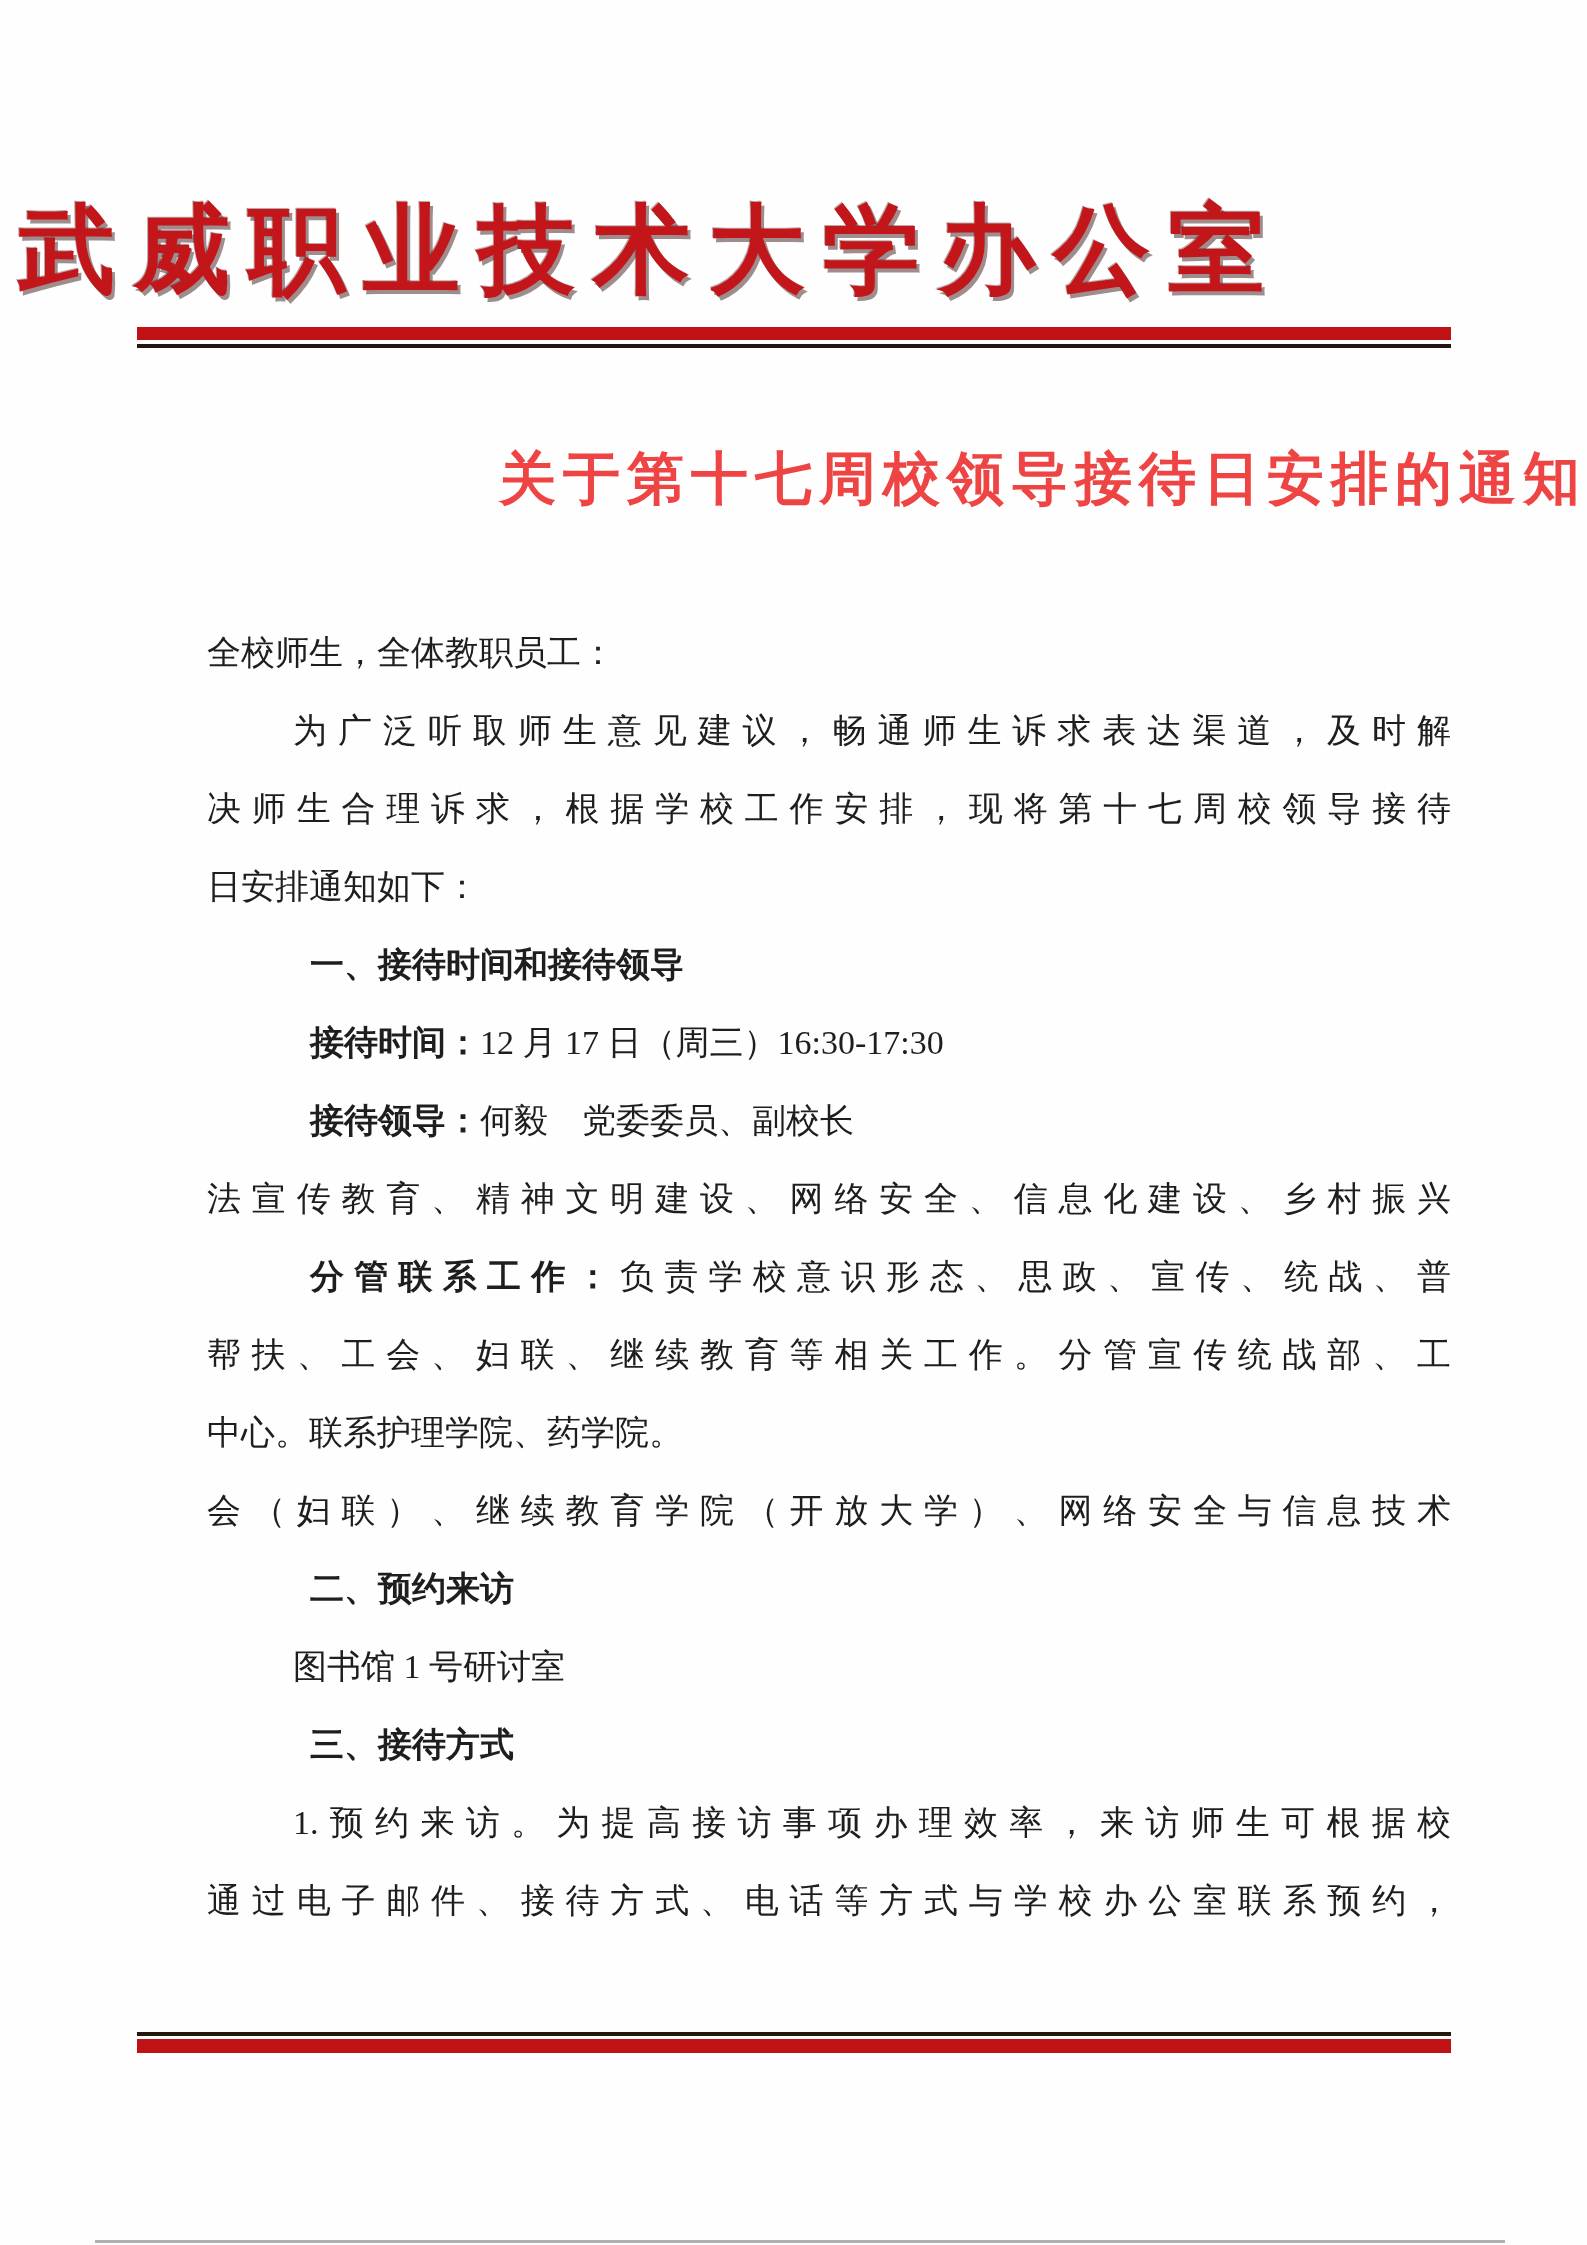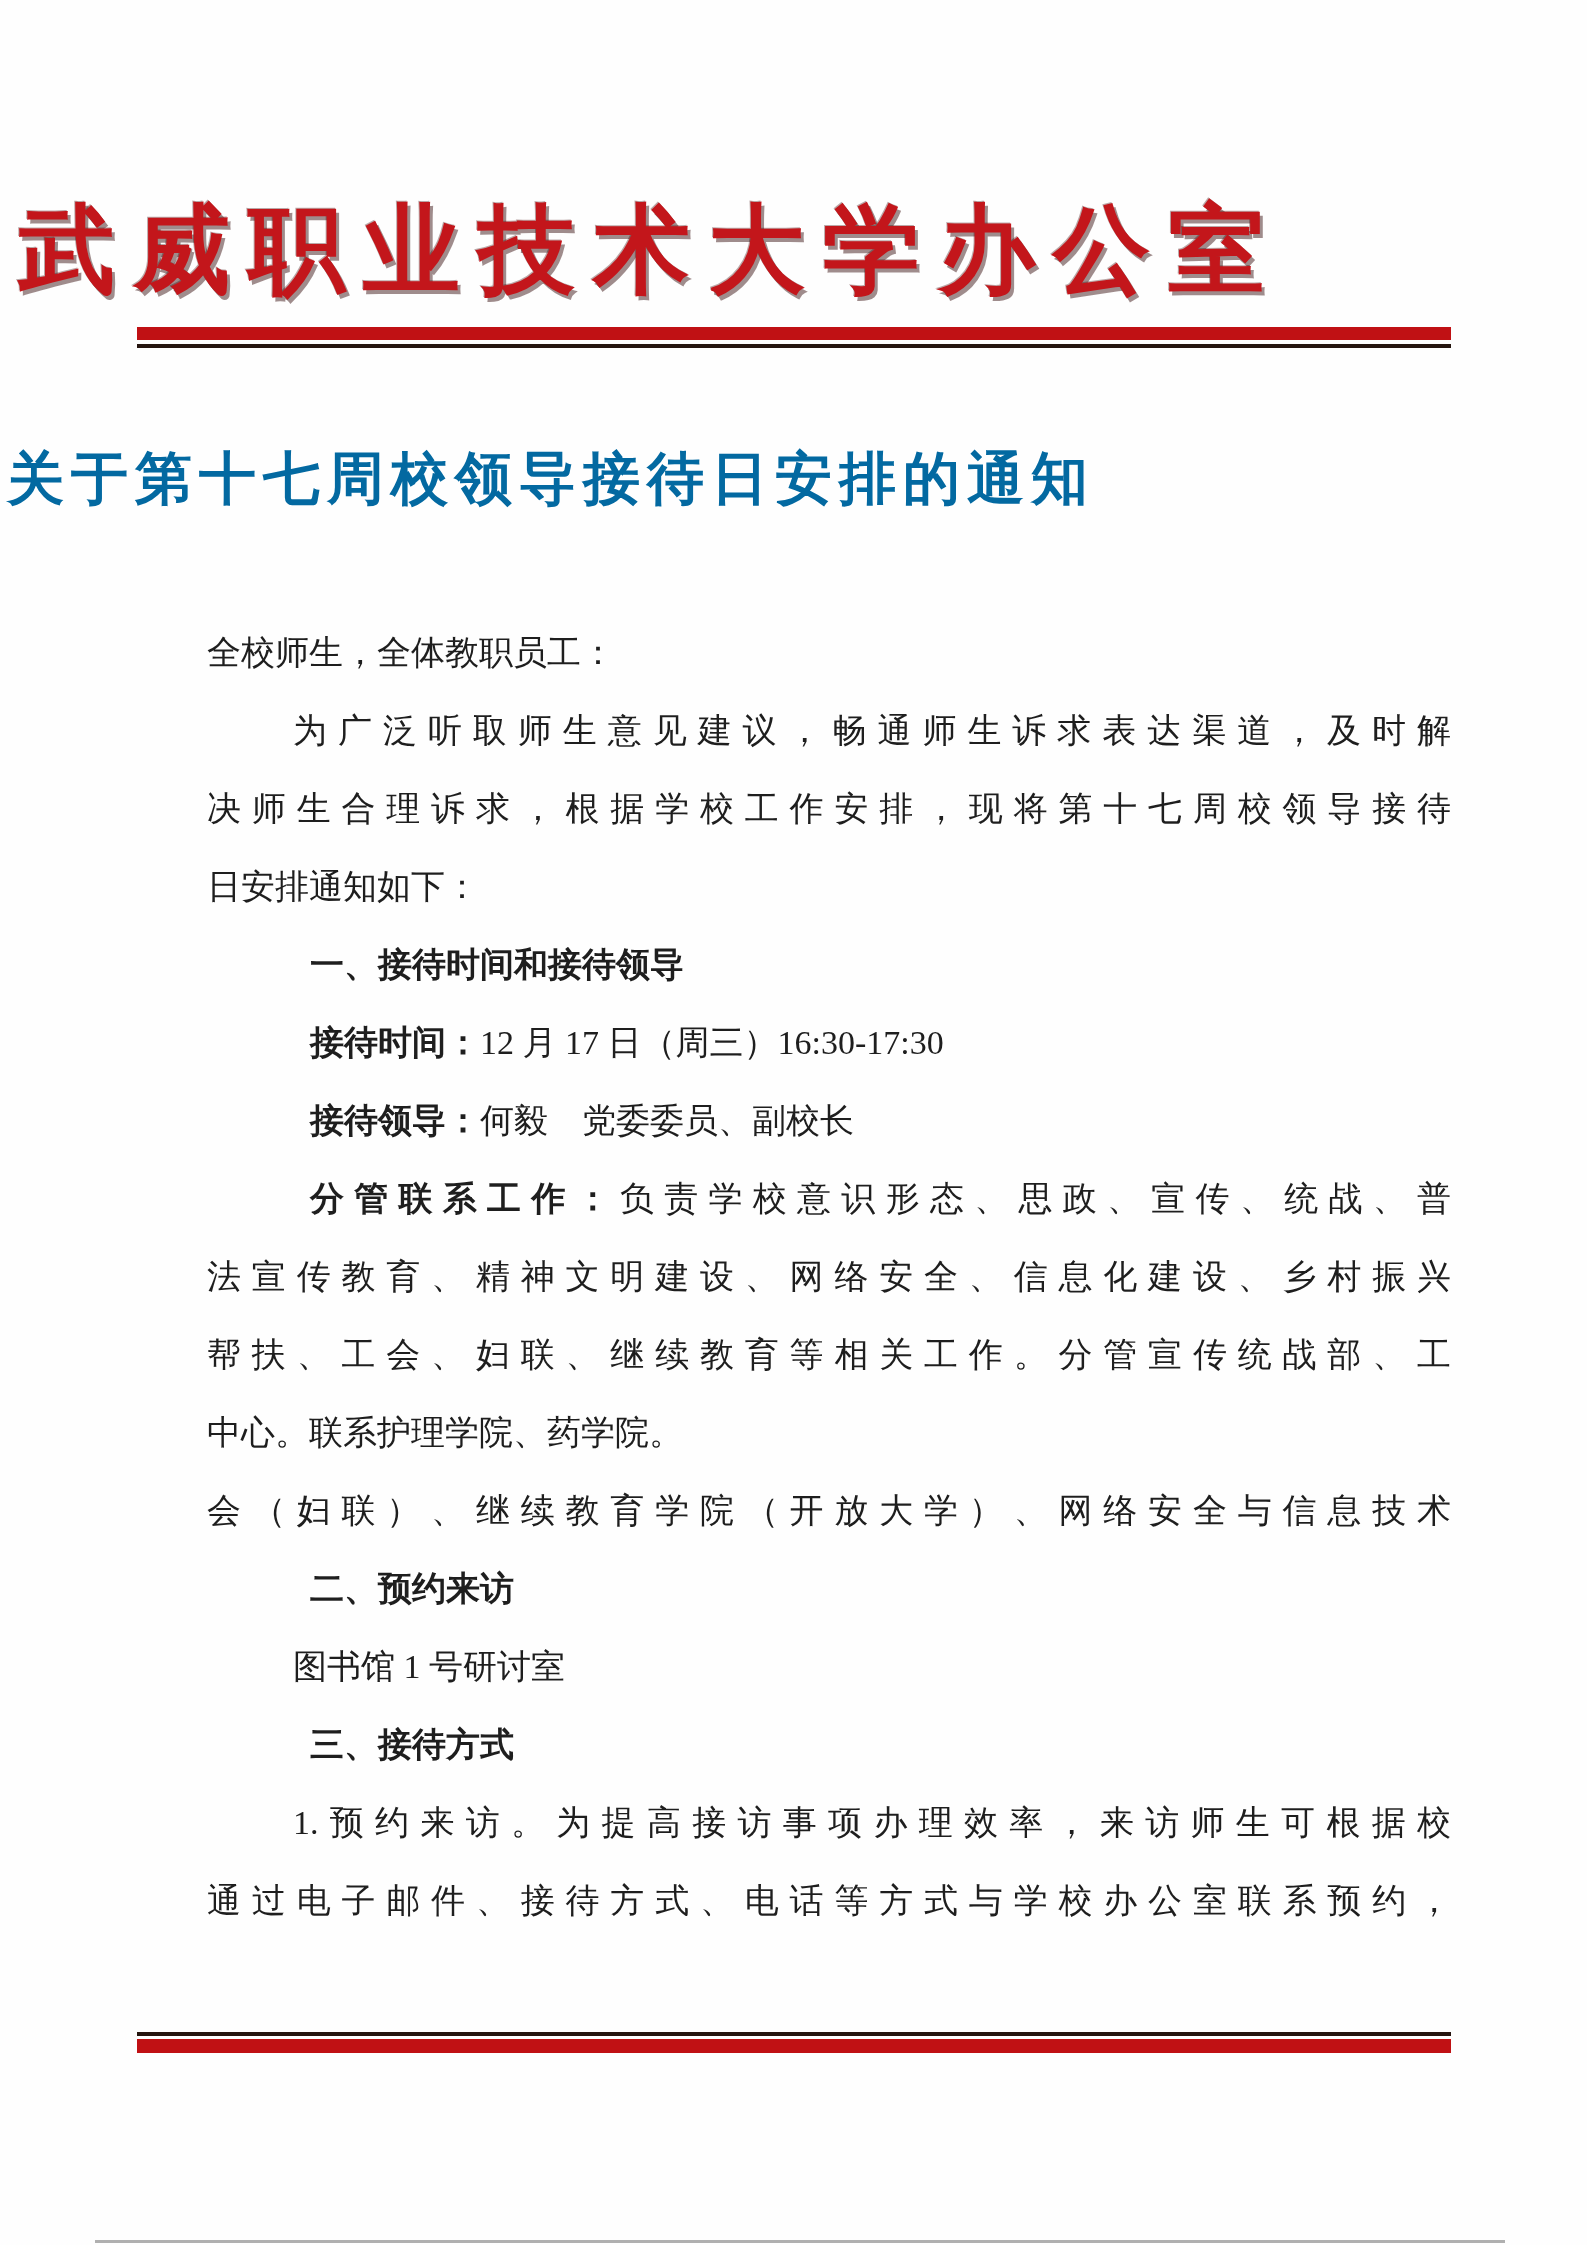--- a/index.html
+++ b/index.html
@@ -43,27 +43,27 @@
   .rule-top-red    { top: 327px;  height: 13px; }
   .rule-top-dark   { top: 344px;  height: 4px;  }
   .rule-bot-dark   { top: 2032px; height: 4px;  }
   .rule-bot-red    { top: 2039px; height: 14px; }
   .doc-title {
     position: absolute;
     top: 437px;
     left: 0;
     width: 100%;
     margin: 0;
-    text-align: left;
+    text-align: right;
     font-size: 57px;
     line-height: 84px;
     font-weight: bold;
     letter-spacing: 7px;
     text-indent: 7px;
-    color: #0369a1;
+    color: #ef4444;
     white-space: nowrap;
   }
   .doc-body {
     position: absolute;
     left: 207px;
     top: 614px;
     width: 1244px;
     font-size: 34px;
     color: var(--ink, #1e1e1e);
   }
@@ -106,22 +106,22 @@
   <h1 class="doc-title">关于第十七周校领导接待日安排的通知</h1>
 
   <div class="doc-body">
       <div class="line"><span>全校师生，全体教职员工：</span></div>
       <div class="line indent full"><span>为广泛听取师生意见建议，畅通师生诉求表达渠道，及时解</span></div>
       <div class="line full"><span>决师生合理诉求，根据学校工作安排，现将第十七周校领导接待</span></div>
       <div class="line"><span>日安排通知如下：</span></div>
       <div class="line indent"><span class="b">一、接待时间和接待领导</span></div>
       <div class="line indent"><span class="b">接待时间：</span><span>12 月 17 日（周三）16:30-17:30</span></div>
       <div class="line indent"><span class="b">接待领导：</span><span>何毅　党委委员、副校长</span></div>
+      <div class="line full"><span>法宣传教育、精神文明建设、网络安全、信息化建设、乡村振兴</span></div>
       <div class="line indent full"><span class="b">分管联系工作：</span><span>负责学校意识形态、思政、宣传、统战、普</span></div>
-      <div class="line full"><span>法宣传教育、精神文明建设、网络安全、信息化建设、乡村振兴</span></div>
       <div class="line full"><span>帮扶、工会、妇联、继续教育等相关工作。分管宣传统战部、工</span></div>
       <div class="line"><span>中心。联系护理学院、药学院。</span></div>
       <div class="line full"><span>会（妇联）、继续教育学院（开放大学）、网络安全与信息技术</span></div>
       <div class="line indent"><span class="b">二、预约来访</span></div>
       <div class="line indent"><span>图书馆 1 号研讨室</span></div>
       <div class="line indent"><span class="b">三、接待方式</span></div>
       <div class="line indent full"><span>1.预约来访。为提高接访事项办理效率，来访师生可根据校</span></div>
       <div class="line full"><span>通过电子邮件、接待方式、电话等方式与学校办公室联系预约，</span></div>
     </div>
 

